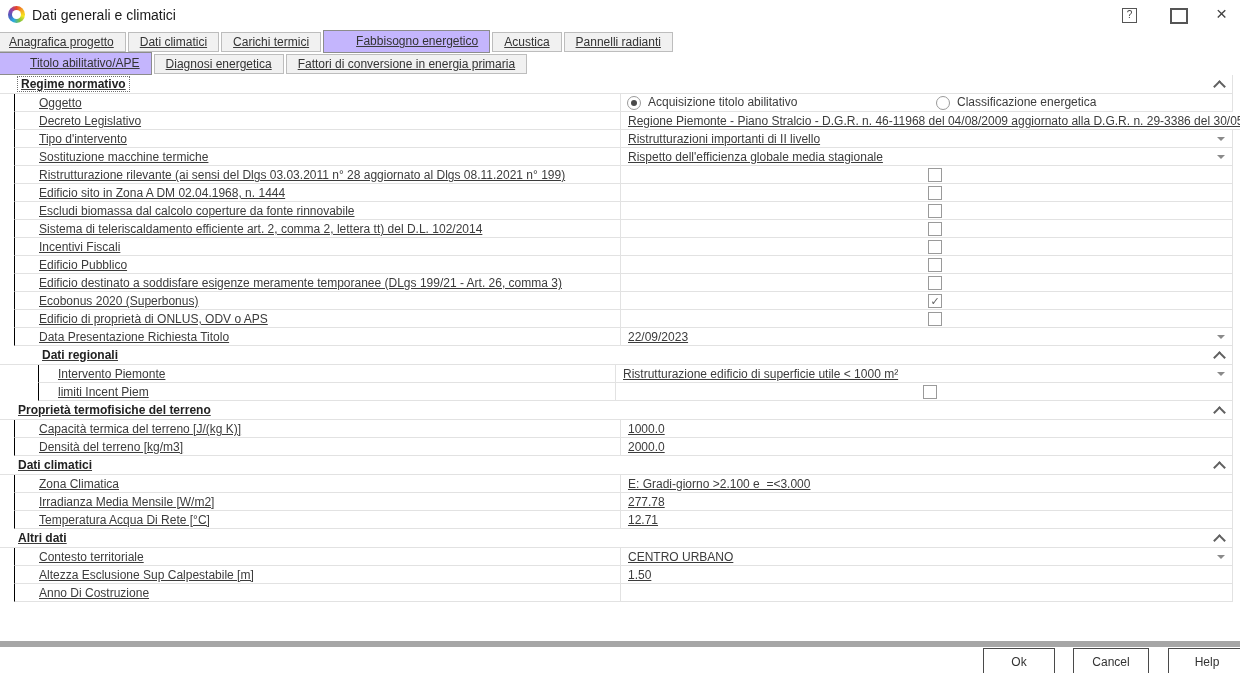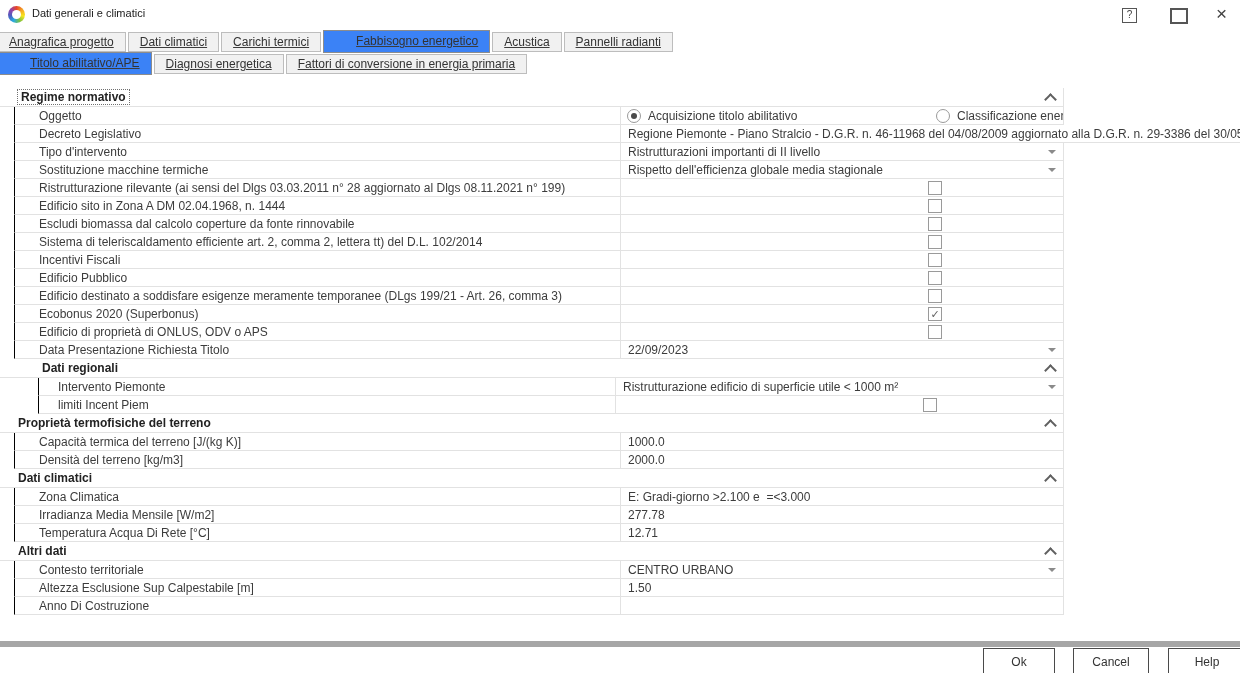--- a/index.html
+++ b/index.html
@@ -6,57 +6,57 @@
   body{width:1240px;height:673px;overflow:hidden;background:#fff;
        font-family:"Liberation Sans","DejaVu Sans",sans-serif;font-size:12px;color:#3c3c3c;}
   .window{position:relative;width:1240px;height:673px;background:#fff;}
 
   
   .titlebar{position:absolute;top:0;left:0;right:0;height:30px;background:#fff;}
   .app-icon{position:absolute;left:8px;top:6px;width:17px;height:17px;border-radius:50%;
     background:conic-gradient(#e8452c,#f5a623,#f8e71c,#7ac143,#29abe2,#4a5fc1,#8e44ad,#e8452c);
     display:flex;align-items:center;justify-content:center;}
   .app-icon i{width:9px;height:9px;border-radius:50%;background:#fff;}
-  .title{position:absolute;left:32px;top:7px;font-size:11px;color:#1a1a1a;}
+  .title{position:absolute;left:32px;top:7px;font-size:14px;color:#1a1a1a;}
   .wc{position:absolute;top:8px;cursor:default;}
   .wc-help{left:1122px;width:13px;height:13px;border:1px solid #555;color:#444;
     font-size:10px;line-height:12px;text-align:center;}
   .wc-max{left:1170px;width:14px;height:12px;border:2px solid #555;}
   .wc-close{left:1216px;top:2px;font-size:19px;color:#444;line-height:24px;}
 
   
   .tabstrip{position:absolute;left:0;right:0;display:flex;align-items:flex-end;text-decoration:underline;}
   .tabs1{top:30px;height:22px;}
   .tabs2{top:52px;height:22px;}
   .tab{height:18px;line-height:18px;padding:0 11px;background:#f1f1f1;border:1px solid #bdbdbd;
     margin-right:2px;color:#333;white-space:nowrap;}
   .tab:first-child{margin-left:-3px;}
-  .tab.selected{height:21px;line-height:21px;background:#3b82f6;border-color:#8c8c8c;margin-bottom:-1px;z-index:2;position:relative;padding-left:32px;}
-
-  
-  .grid{position:absolute;top:88px;left:0;width:1064px;}
+  .tab.selected{height:21px;line-height:21px;background:#c4b5fd;border-color:#8c8c8c;margin-bottom:-1px;z-index:2;position:relative;padding-left:32px;}
+
+  
+  .grid{position:absolute;top:75px;left:0;width:1233px;text-decoration:underline;}
   .grid-row{position:relative;height:18px;line-height:18px;display:flex;}
   .grid-row.sec{display:block;border-bottom:1px solid #e2e2e2;border-right:1px solid #e2e2e2;height:18px;}
   .sec-label{font-weight:bold;color:#222;margin-left:18px;}
   .grid-row.sec1 .sec-label{margin-left:42px;}
   .sec-label.focused{outline:1px dotted #707070;padding:0 3px;}
   .chev-box{position:absolute;right:4px;top:2px;width:16px;height:14px;}
   .chev{position:absolute;right:4px;top:5px;width:7px;height:7px;
     border-left:2px solid #606060;border-top:2px solid #606060;transform:rotate(45deg);}
   .gutter{width:14px;flex:none;}
   .lvl2 .gutter{width:38px;}
   .cells{flex:1;display:flex;border-left:1px solid #000000;border-right:1px solid #e2e2e2;border-bottom:1px solid #e2e2e2;}
   .cell-label{width:581px;flex:none;border-right:1px solid #e2e2e2;padding-left:24px;
     white-space:nowrap;overflow:hidden;color:#3c3c3c;}
   .lvl2 .cell-label{width:557px;padding-left:19px;}
   .cell-value{flex:1;position:relative;padding-left:7px;white-space:pre;overflow:hidden;}
   .value{color:#3c3c3c;}
   .dd-arrow{position:absolute;right:7px;top:7px;width:0;height:0;
     border-left:4px solid transparent;border-right:4px solid transparent;border-top:4px solid #8a8a8a;}
-  .radio-opt{position:absolute;top:2px;display:inline-flex;align-items:center;}
+  .radio-opt{position:absolute;top:2px;display:inline-flex;align-items:flex-start;}
   .radio-opt.opt2{left:315px;}
   .radio-opt.opt1{left:6px;}
   .radio{width:12px;height:12px;border:1px solid #9a9a9a;border-radius:50%;background:#fff;
     display:inline-block;position:relative;margin-right:7px;flex:none;}
   .radio.on::after{content:'';position:absolute;left:3px;top:3px;width:6px;height:6px;border-radius:50%;background:#4a4a4a;}
   .radio-label{line-height:13px;}
   .checkbox{position:absolute;left:307px;top:2px;width:12px;height:12px;border:1px solid #9a9a9a;
     background:#fff;font-size:11px;line-height:12px;text-align:center;color:#5f5f5f;}
 
   

